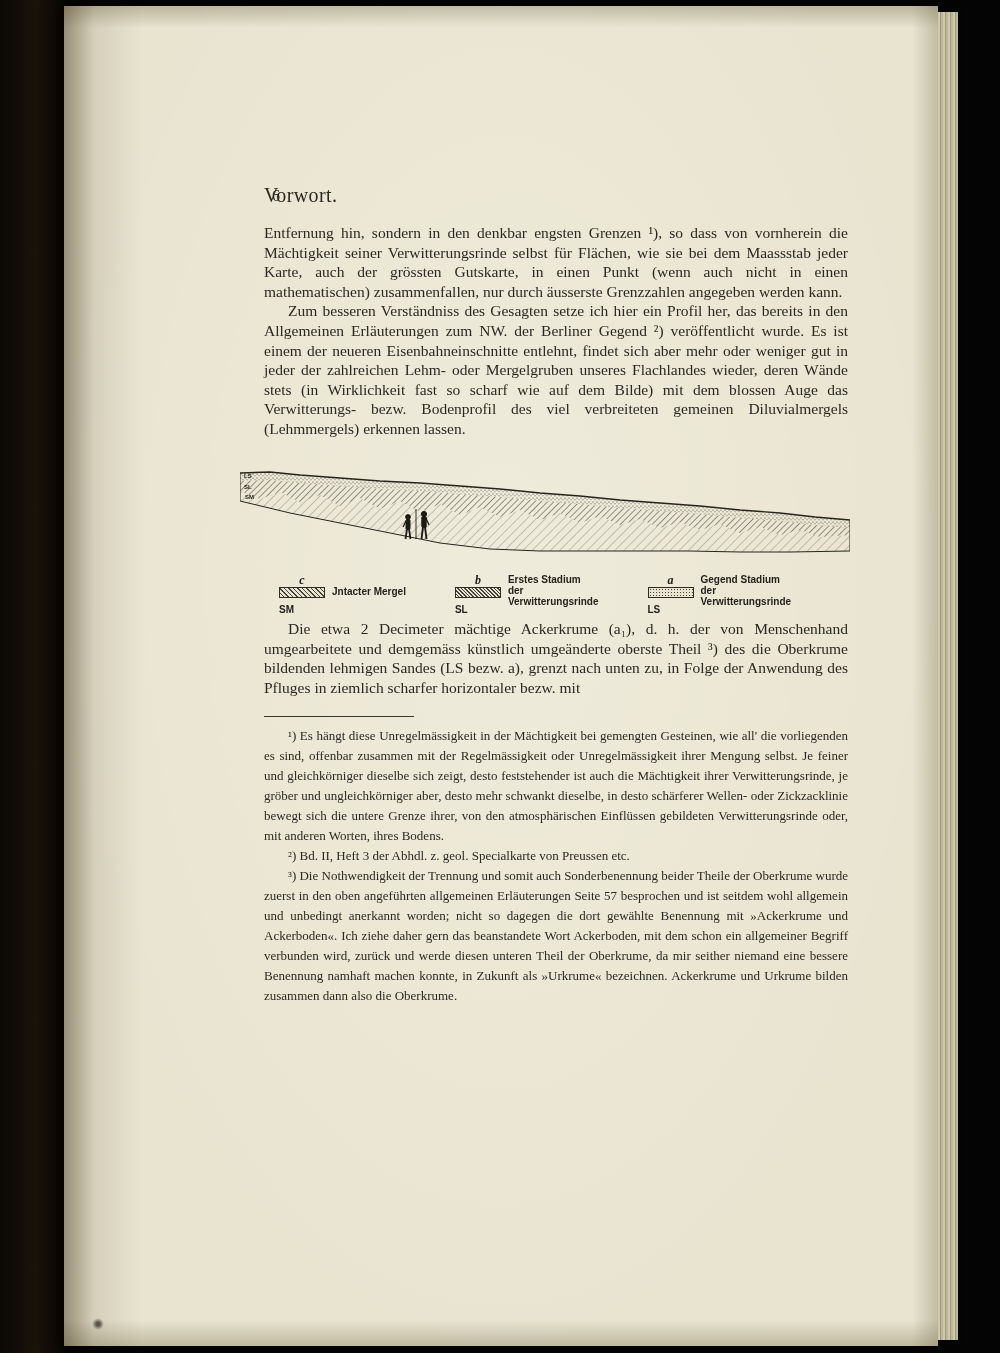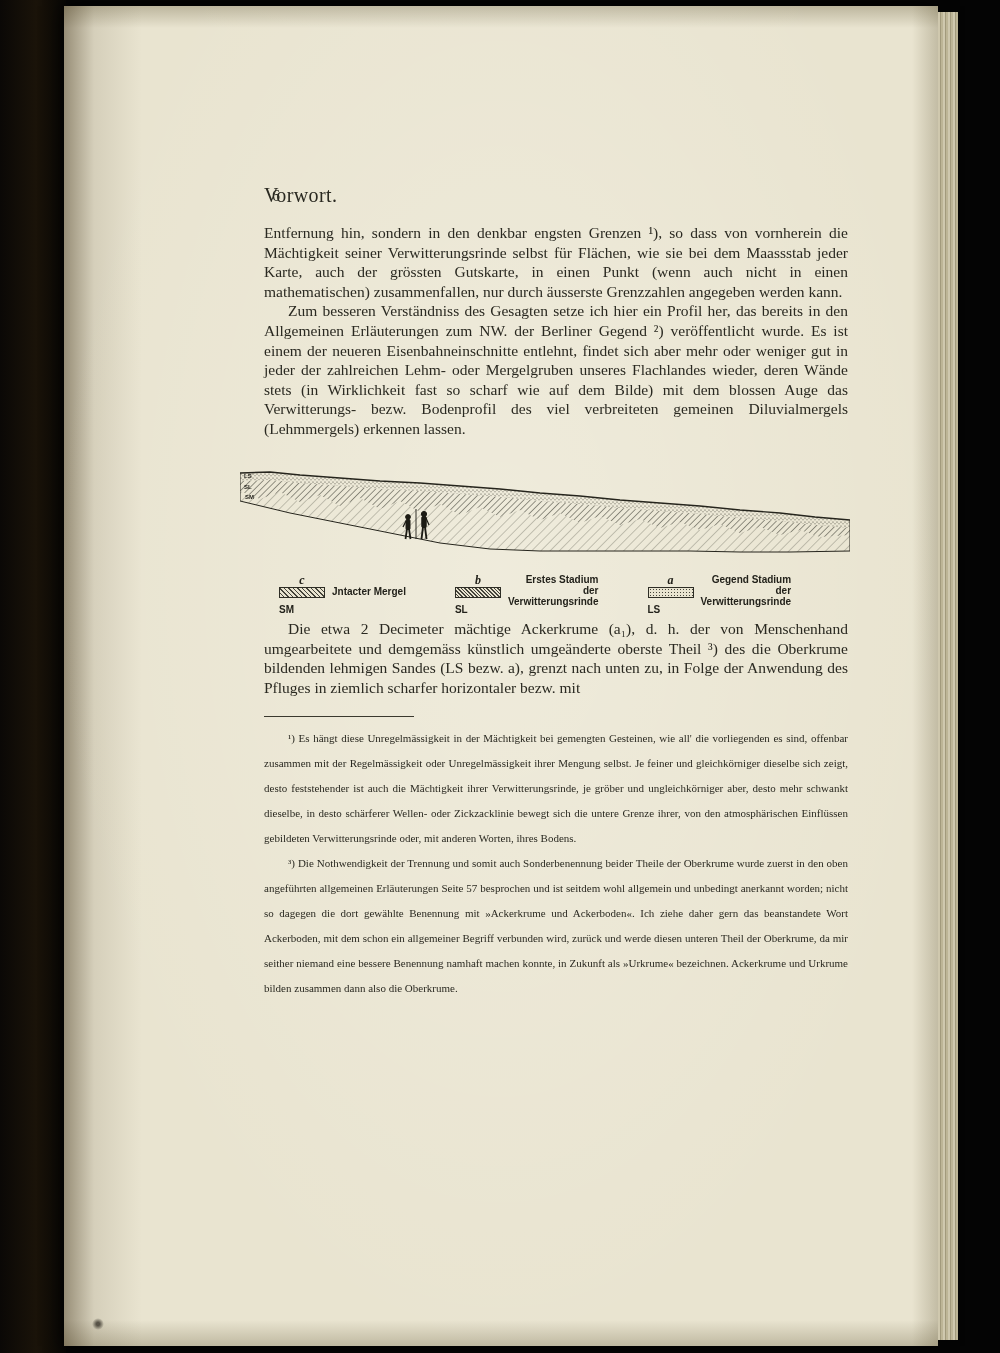--- a/index.html
+++ b/index.html
@@ -79,28 +79,28 @@
   .legend-letter {
     font-family: "Liberation Serif", "DejaVu Serif", serif;
     font-style: italic; font-weight: bold;
     font-size: 12px; line-height: 12px;
   }
   .legend-box { width: 46px; height: 11px; border: 1px solid #2e2d25; margin-top: 1px; background-color: #e9e4d0; }
   .box-c { background-image: repeating-linear-gradient(45deg, rgba(0,0,0,0) 0 2.2px, #45443a 2.2px 3.2px); }
   .box-b { background-image: repeating-linear-gradient(45deg, rgba(0,0,0,0) 0 1.5px, #45443a 1.5px 2.6px); }
   .box-a { background-image: radial-gradient(#45443a 0.7px, rgba(0,0,0,0) 0.8px); background-size: 3px 3px; }
   .legend-abbr { align-self: flex-start; margin: 2px 0 0 1px; font-size: 10px; font-weight: bold; }
-  .legend-label { margin-left: 6px; font-size: 10px; font-weight: bold; line-height: 11px; text-align: right; }
+  .legend-label { margin-left: 6px; font-size: 10px; font-weight: bold; line-height: 11px; text-align: left; }
   .legend-label.single { margin-top: 12px; text-align: center; }
 
   .fn-rule {
     width: 150px; border: none; border-top: 1.2px solid #3a392e;
     margin: 18px 0 9px 0;
   }
-  .footnote { font-size: 11px; line-height: 25px; text-align: justify; text-indent: 24px; }
+  .footnote { font-size: 13px; line-height: 20px; text-align: justify; text-indent: 24px; }
 </style>
 </head>
 <body>
 
 <div class="photo">
   <div class="spine"></div>
 
   <div class="page">
     <div class="stamp-mark"></div>
 
@@ -204,19 +204,20 @@
           </div>
         </div>
 
       </div>
 
       <p class="indent p3">Die etwa 2 Decimeter mächtige Ackerkrume (a₁), d. h. der von Menschenhand umgearbeitete und demgemäss künstlich umgeänderte oberste Theil ³) des die Oberkrume bildenden lehmigen Sandes (LS bezw. a), grenzt nach unten zu, in Folge der Anwendung des Pfluges in ziemlich scharfer horizontaler bezw. mit</p>
 
       <hr class="fn-rule">
 
       <p class="footnote">¹) Es hängt diese Unregelmässigkeit in der Mächtigkeit bei gemengten Gesteinen, wie all' die vorliegenden es sind, offenbar zusammen mit der Regelmässigkeit oder Unregelmässigkeit ihrer Mengung selbst. Je feiner und gleichkörniger dieselbe sich zeigt, desto feststehender ist auch die Mächtigkeit ihrer Verwitterungsrinde, je gröber und ungleichkörniger aber, desto mehr schwankt dieselbe, in desto schärferer Wellen- oder Zickzacklinie bewegt sich die untere Grenze ihrer, von den atmosphärischen Einflüssen gebildeten Verwitterungsrinde oder, mit anderen Worten, ihres Bodens.</p>
+      <p class="footnote">²) Bd. II, Heft 3 der Abhdl. z. geol. Specialkarte von Preussen etc.</p>
       <p class="footnote">³) Die Nothwendigkeit der Trennung und somit auch Sonderbenennung beider Theile der Oberkrume wurde zuerst in den oben angeführten allgemeinen Erläuterungen Seite 57 besprochen und ist seitdem wohl allgemein und unbedingt anerkannt worden; nicht so dagegen die dort gewählte Benennung mit »Ackerkrume und Ackerboden«. Ich ziehe daher gern das beanstandete Wort Ackerboden, mit dem schon ein allgemeiner Begriff verbunden wird, zurück und werde diesen unteren Theil der Oberkrume, da mir seither niemand eine bessere Benennung namhaft machen konnte, in Zukunft als »Urkrume« bezeichnen. Ackerkrume und Urkrume bilden zusammen dann also die Oberkrume.</p>
 
     </div>
   </div>
 
   <div class="edge-stack"></div>
 </div>
 
 </body></html>

